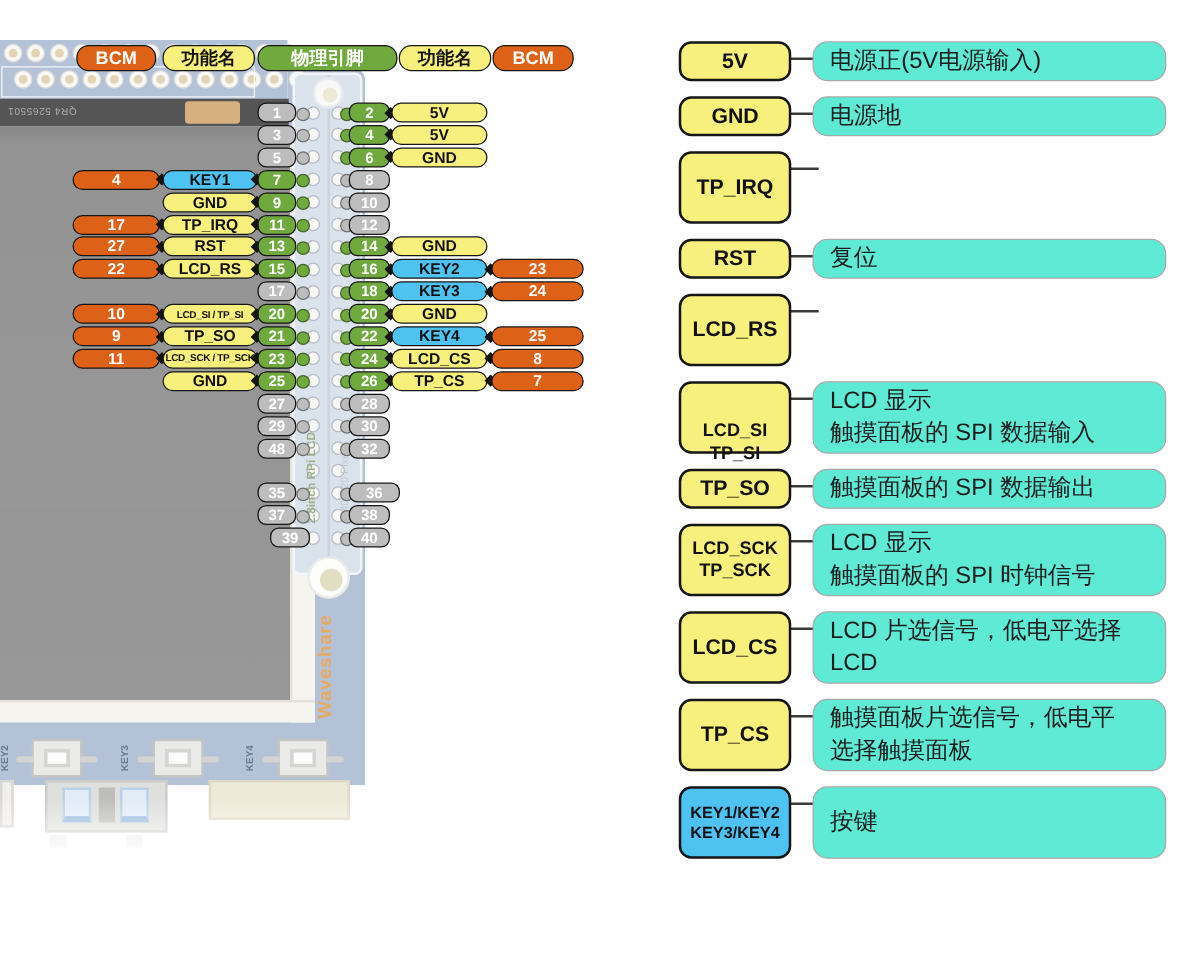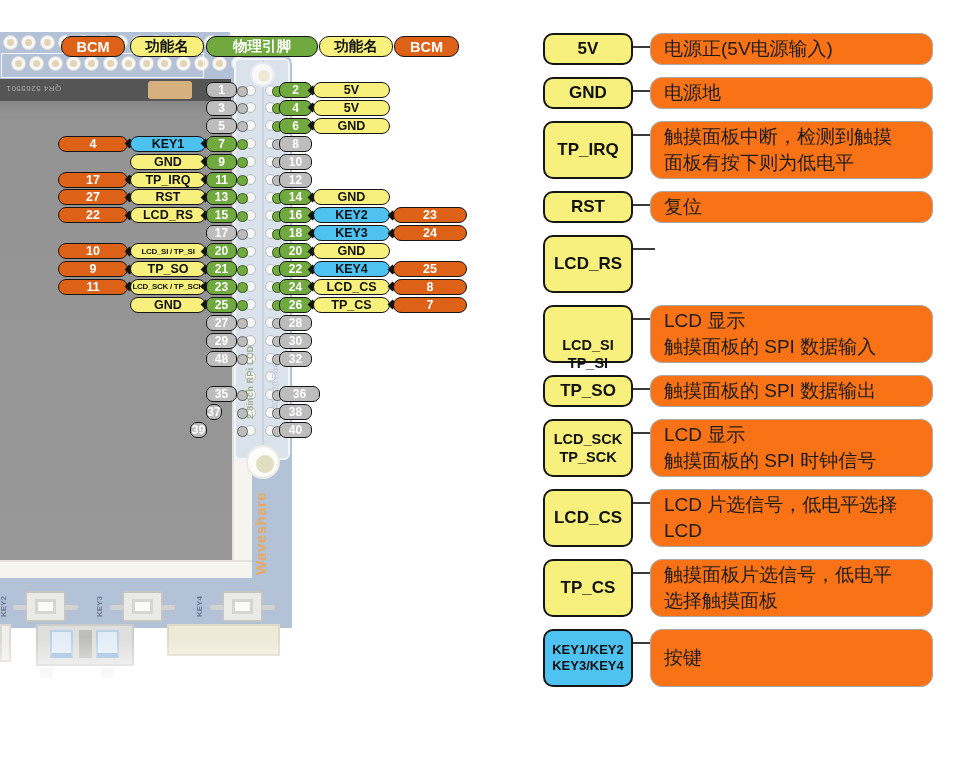--- a/index.html
+++ b/index.html
@@ -40,21 +40,21 @@
   
   #legend{position:absolute;left:543px;top:33px;width:390px;display:flex;flex-direction:column;gap:12px;}
   .lg-row{position:relative;width:100%;}
   .lg-line{position:absolute;left:86px;top:13px;width:26px;height:2px;background:#3a3a3a;}
   .lg-badge{position:absolute;left:0;top:0;width:90px;height:100%;box-sizing:border-box;
             border:2px solid #151515;border-radius:10px;display:flex;flex-direction:column;
             align-items:center;justify-content:center;font-weight:bold;color:#111;line-height:1.25;}
   .lg-badge.yellow{background:var(--yellow);}
   .lg-badge.blue{background:var(--blue);}
   .lg-desc{position:absolute;left:107px;right:0;top:0;height:100%;box-sizing:border-box;
-           background:#f97316;border:1.5px solid #a9a9a9;border-radius:12px;display:flex;
+           background:#5eead4;border:1.5px solid #a9a9a9;border-radius:12px;display:flex;
            flex-direction:column;justify-content:center;padding:1px 10px 1px 13px;
            font-size:19px;line-height:26px;color:#1c1c1c;}
 </style>
 </head>
 <body>
 
 <div id="stage" style="--orange: #DE6118; --yellow: #F7F07C; --green: #70A93E; --blue: #4EC2F1; --gray: #BDBDBD;">
 
   <div id="board">
     <div class="abs pcb" style="left:0;top:32px;width:230px;height:69px;"></div>
@@ -410,27 +410,27 @@
       </div>
       <div class="pin-row" style="top:386.3px;">
         <div class="stub" style="left:236.5px;background:#BDBDBD;"></div>
         <div class="stub" style="left:271.5px;background:#BDBDBD;"></div>
         <div class="pb grey" style="left:206px;width:31px;">35</div>
         <div class="pb grey" style="left:279px;width:41px;">36</div>
       </div>
       <div class="pin-row" style="top:404.2px;">
         <div class="stub" style="left:236.5px;background:#BDBDBD;"></div>
         <div class="stub" style="left:271.5px;background:#BDBDBD;"></div>
-        <div class="pb grey" style="left:206px;width:16px;">37</div>
+        <div class="pb grey" style="left:206px;width:31px;">37</div>
         <div class="pb grey" style="left:279px;width:33px;">38</div>
       </div>
       <div class="pin-row" style="top:422.1px;">
         <div class="stub" style="left:236.5px;background:#BDBDBD;"></div>
         <div class="stub" style="left:271.5px;background:#BDBDBD;"></div>
-        <div class="pb grey" style="left:190px;width:17px;">39</div>
+        <div class="pb grey" style="left:216px;width:32px;">39</div>
         <div class="pb grey" style="left:279px;width:33px;">40</div>
       </div>
     </div>
 
   <div id="legend">
       <div class="lg-row" style="height:32px;">
         <div class="lg-line"></div>
         <div class="lg-badge yellow" style="font-size:17px;">
           <div style="line-height:1.25;">5V</div>
         </div>
@@ -444,24 +444,20 @@
           <div style="line-height:1.25;">GND</div>
         </div>
         <div class="lg-desc">
           <div>电源地</div>
         </div>
       </div>
       <div class="lg-row" style="height:58px;">
         <div class="lg-line"></div>
         <div class="lg-badge yellow" style="font-size:17px;">
           <div style="line-height:1.25;">TP_IRQ</div>
-        </div>
-        <div class="lg-desc">
-          <div>触摸面板中断，检测到触摸</div>
-          <div>面板有按下则为低电平</div>
         </div>
       </div>
       <div class="lg-row" style="height:32px;">
         <div class="lg-line"></div>
         <div class="lg-badge yellow" style="font-size:17px;">
           <div style="line-height:1.25;">RST</div>
         </div>
         <div class="lg-desc">
           <div>复位</div>
         </div>

